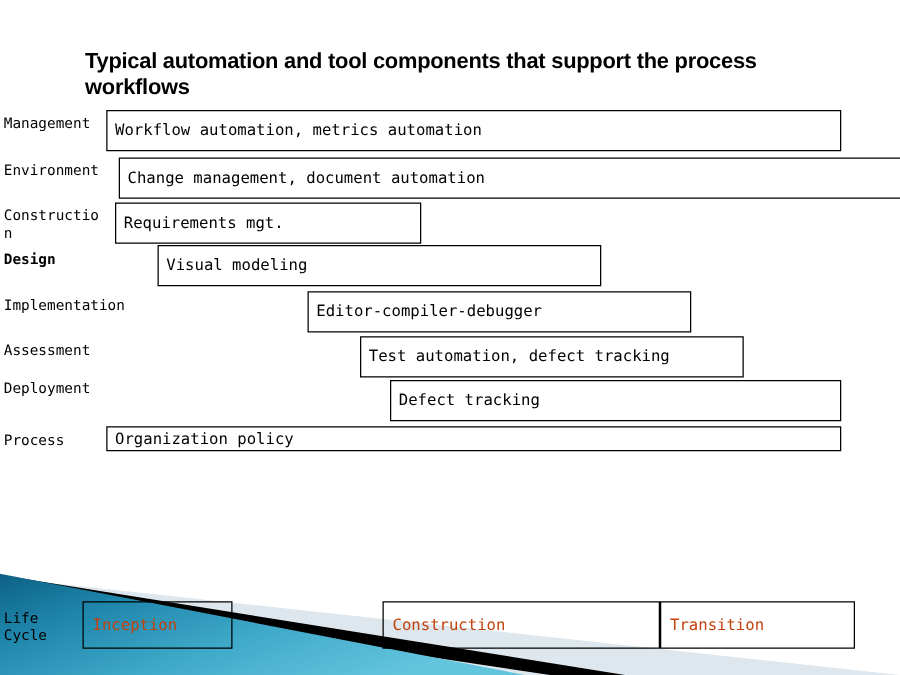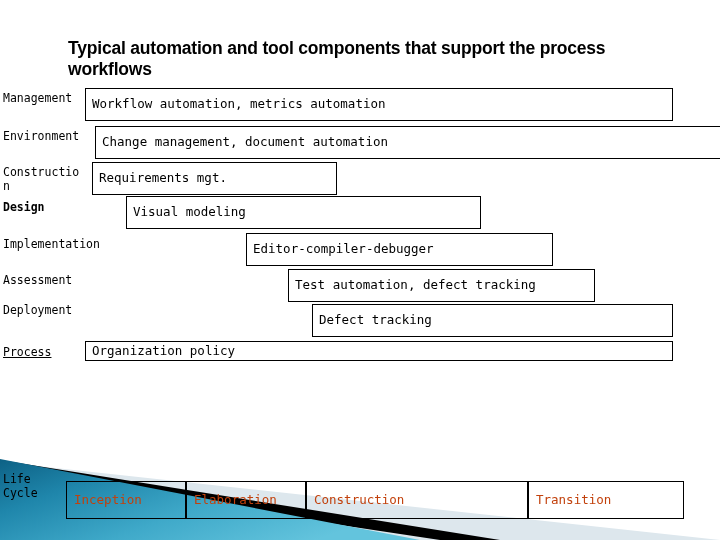--- a/index.html
+++ b/index.html
@@ -82,21 +82,21 @@
     line-height: 1;
     display: flex;
     align-items: center;
     top: 481px;
     height: 38px;
     z-index: 5;
   }
   .lclabel {
     position: absolute;
     left: 3px;
-    top: 473px;
+    top: 488px;
     width: 60px;
     font-family: "DejaVu Sans Mono", monospace;
     font-size: 11.5px;
     line-height: 13.5px;
     color: #000000;
     z-index: 6;
   }
 
   
   .decor {
@@ -116,21 +116,21 @@
 
   <div class="title">Typical automation and tool components that support the process workflows</div>
 
   <div class="rowlabel" style="top:92px;">Management</div>
   <div class="rowlabel" style="top:130px;">Environment</div>
   <div class="rowlabel" style="top:166px;">Construction</div>
   <div class="rowlabel" style="top:201px;font-weight:bold;">Design</div>
   <div class="rowlabel wide" style="top:238px;">Implementation</div>
   <div class="rowlabel wide" style="top:274px;">Assessment</div>
   <div class="rowlabel wide" style="top:304px;">Deployment</div>
-  <div class="rowlabel wide" style="top:346px;text-decoration:underline;">Process</div>
+  <div class="rowlabel wide" style="top:346px;">Process</div>
 
   <div class="box" style="left:85px;  top:88px;  width:588px; height:33px;">Workflow automation, metrics automation</div>
 
   <div class="box" style="left:85px;  top:126px; width:656px; height:33px;margin-left:10px;">Change management, document automation</div>
 
   <div class="box" style="left:92px;  top:162px; width:245px; height:33px;">Requirements mgt.</div>
 
   <div class="box" style="left:126px; top:196px; width:355px; height:33px;">Visual modeling</div>
 
   <div class="box" style="left:246px; top:233px; width:307px; height:33px;">Editor-compiler-debugger</div>
@@ -155,19 +155,18 @@
 
     <polygon points="0,20 500,100 440,100 0,34" fill="#000000"></polygon>
 
     <polygon points="0,19 420,100 0,100" fill="url(#tealgrad)"></polygon>
   </svg>
 
   <div class="lclabel">Life Cycle</div>
 
   <div class="lcbox" style="left:66px;  width:120px;">Inception</div>
 
-  <div class="lcbox" style="left:186px; width:120px;">Elaboration</div>
 
   <div class="lcbox" style="left:306px; width:222px;">Construction</div>
 
   <div class="lcbox" style="left:528px; width:156px;">Transition</div>
 
 </div>
 
 </body></html>

